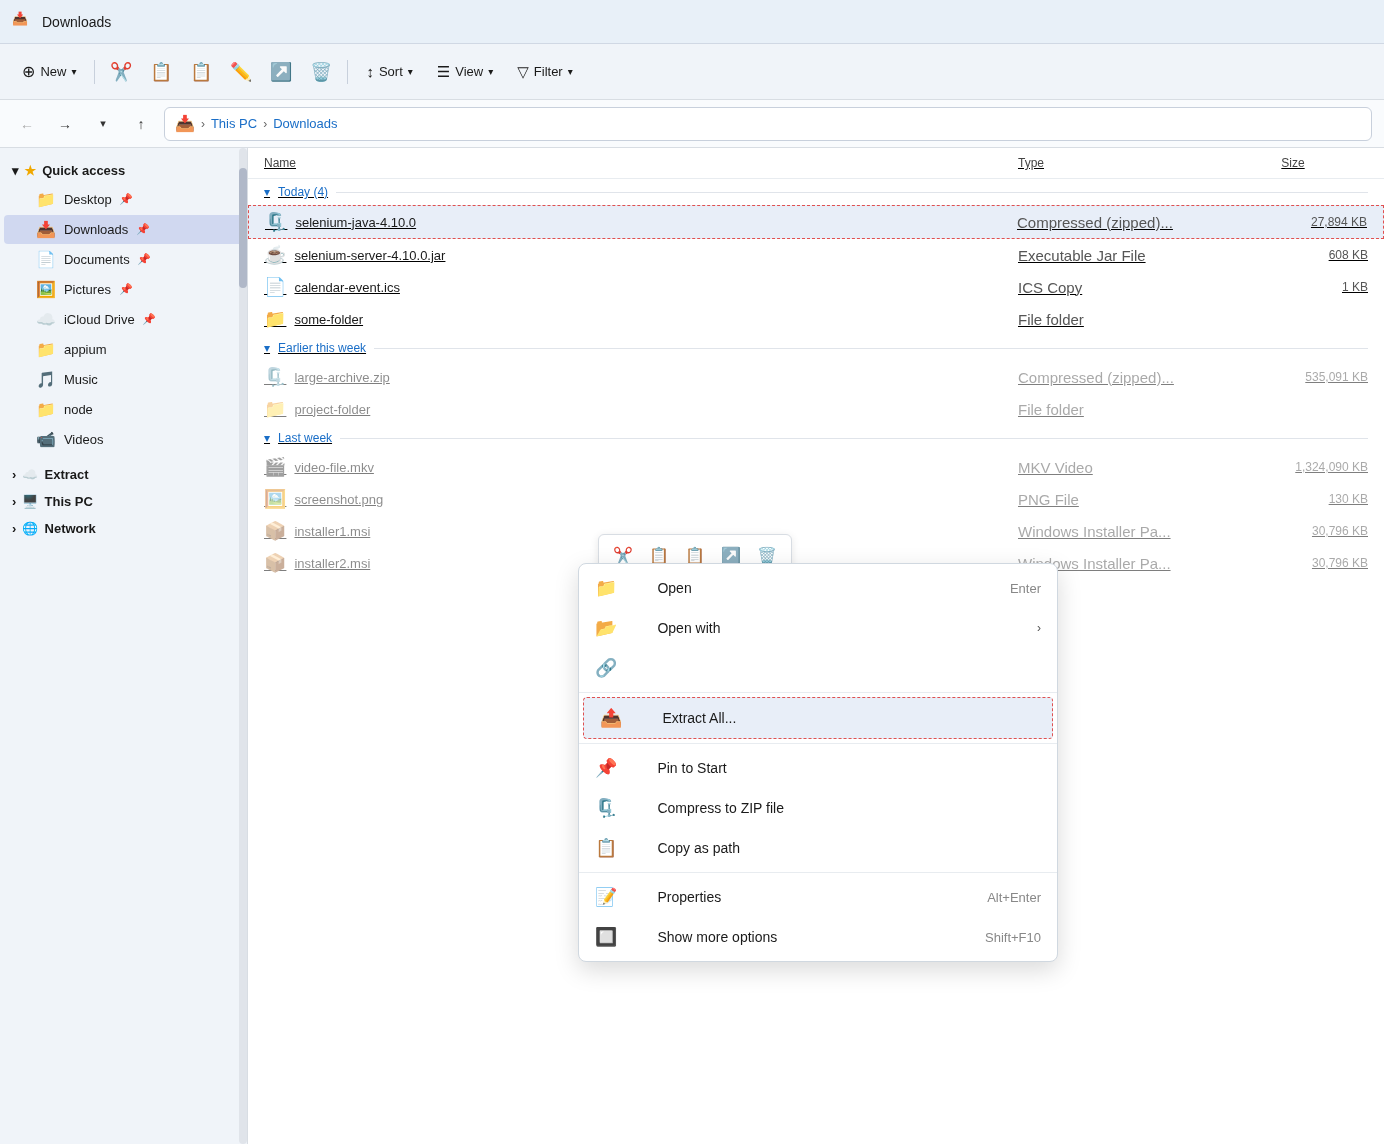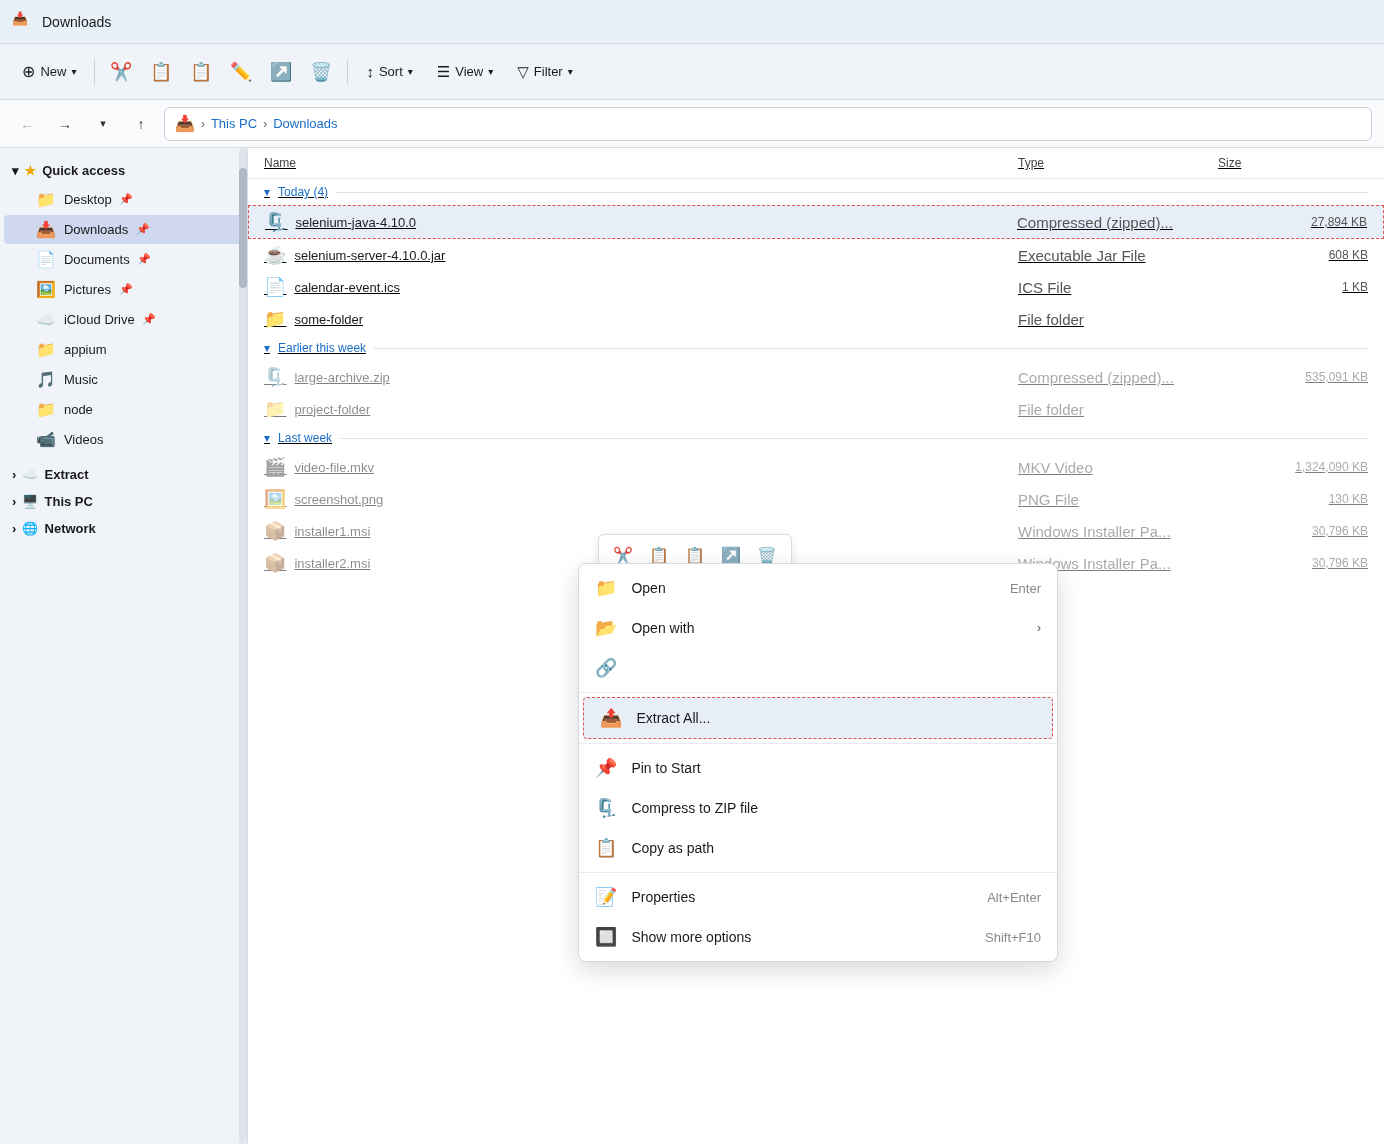--- a/index.html
+++ b/index.html
@@ -195,21 +195,21 @@
       align-items: center;
       padding: 8px 16px;
       border-bottom: 1px solid #e8ecf0;
       background: white;
       font-size: 12px;
       color: #444;
       gap: 0;
     }
     .file-header-name { flex: 1; min-width: 400px; }
     .file-header-type { width: 200px; }
-    .file-header-size { width: 150px; text-align: left; }
+    .file-header-size { width: 150px; text-align: center; }
 
     
     .file-list {
       flex: 1;
       overflow-y: auto;
       padding: 0;
     }
     .section-header {
       display: flex;
       align-items: center;
@@ -310,21 +310,21 @@
       border: 1.5px dashed #e05050;
       border-radius: 4px;
       margin: 2px 4px;
     }
     .context-menu-icon {
       font-size: 18px;
       min-width: 22px;
       text-align: center;
       color: #333;
     }
-    .context-menu-label { flex: 1; }
+    .context-menu-label { flex: 1; margin-left: 26px; }
     .context-menu-shortcut { color: #888; font-size: 13px; }
     .context-menu-arrow { color: #555; font-size: 12px; }
     .context-menu-divider {
       height: 1px;
       background: #e8ecf0;
       margin: 4px 0;
     }
 
     
     .file-row.faded { opacity: 0.5; }
@@ -492,21 +492,21 @@
         </div>
         <div class="file-type-cell">Executable Jar File</div>
         <div class="file-size-cell">608 KB</div>
       </div>
 
       <div class="file-row">
         <div class="file-name-cell">
           <span class="file-icon">📄</span>
           <span>calendar-event.ics</span>
         </div>
-        <div class="file-type-cell">ICS File</div>
+        <div class="file-type-cell">ICS Copy</div>
         <div class="file-size-cell">1 KB</div>
       </div>
 
       <div class="file-row">
         <div class="file-name-cell">
           <span class="file-icon">📁</span>
           <span>some-folder</span>
         </div>
         <div class="file-type-cell">File folder</div>
         <div class="file-size-cell"></div>

